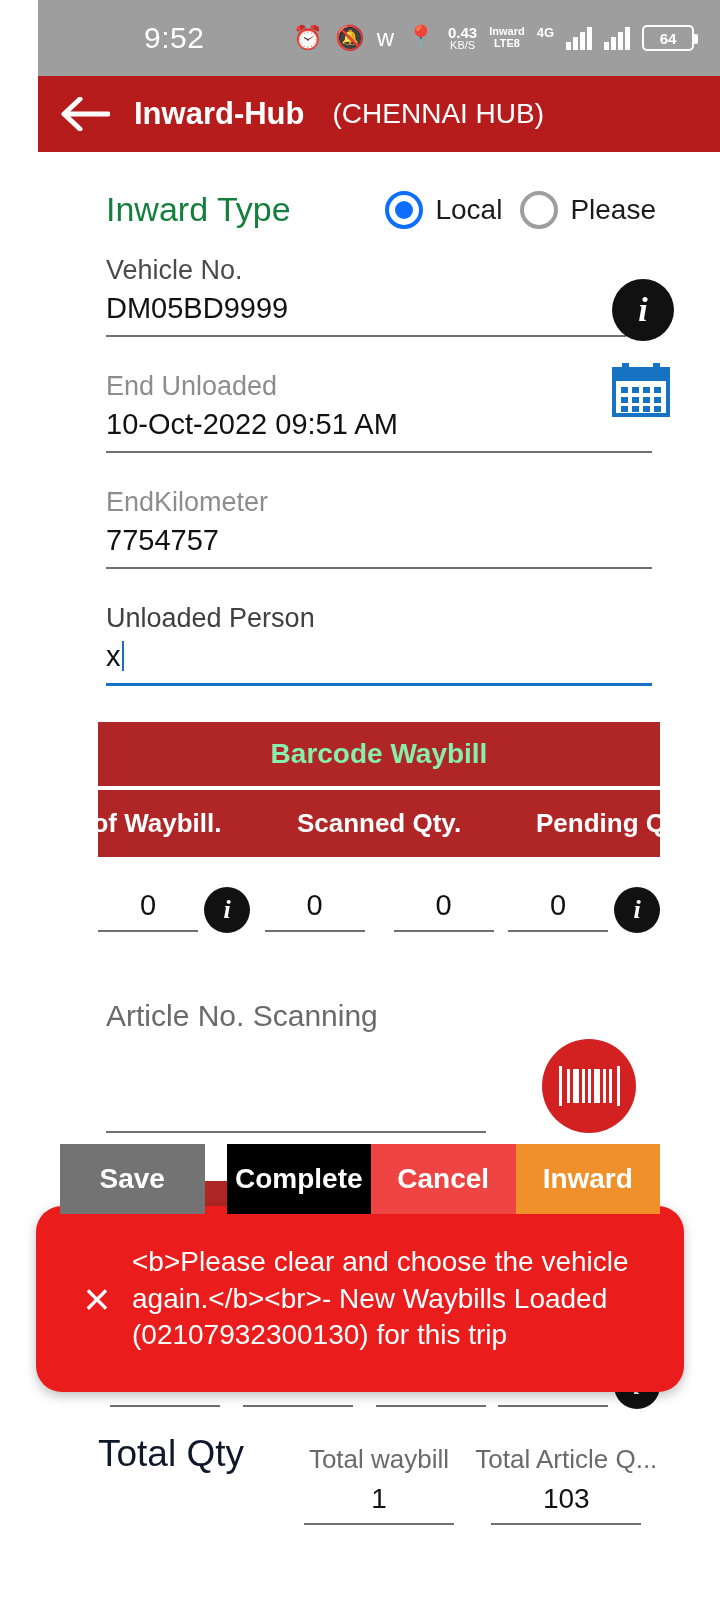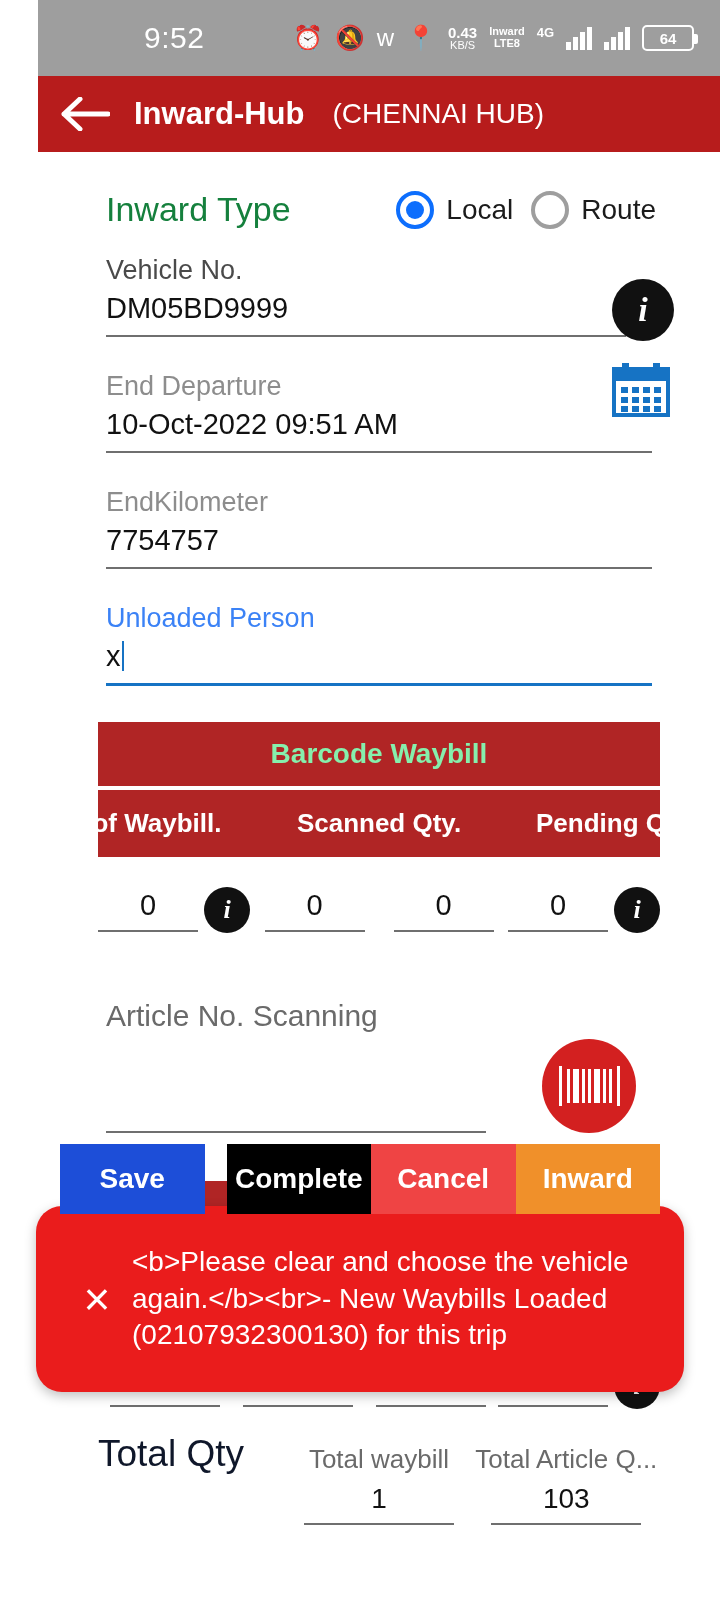--- a/index.html
+++ b/index.html
@@ -107,21 +107,21 @@
   .rad-inner { width: 18px; height: 18px; border-radius: 50%; background: #0d6efd; }
   .radio-label { font-size: 28px; color: #1b1b1b; }
 
   .field {
     padding: 0 68px;
     margin-top: 22px;
     position: relative;
   }
   .field-label { font-size: 27px; color: #8d8d8d; margin-bottom: 6px; }
   .field-label.small-dark { color: #4a4a4a; }
-  .field-label.blue { color: #3b82f6; }
+  .field-label.blue { color: #404040; }
   .field-value {
     font-size: 29px; color: #111; padding-bottom: 10px;
     border-bottom: 2px solid #6f6f6f;
   }
   .field-value.blue-underline { border-bottom: 3px solid #1673c4; }
   .caret {
     display: inline-block; width: 2px; height: 30px; background: #1673c4;
     vertical-align: -5px; margin-left: 1px;
   }
   .field.short .field-value { width: 520px; }
@@ -279,21 +279,21 @@
     position: absolute;
     left: 60px; right: 60px; bottom: 10px;
     display: flex;
     height: 70px;
   }
   .btn {
     flex: 1;
     display: flex; align-items: center; justify-content: center;
     color: #ffffff; font-size: 28px; font-weight: bold;
   }
-  .btn.save { background: #1d4ed8; }
+  .btn.save { background: #737373; }
   .btn.complete { background: #000000; margin-left: 22px; }
   .btn.cancel { background: #ef4444; }
   .btn.inward { background: #f0902a; }
 </style>
 </head>
 <body>
 
 <div class="phone">
 
   <div class="status-bar">
@@ -346,33 +346,33 @@
       <div class="label-grey">Inward Type</div>
       <div class="radios">
         <div class="radio">
           <span class="rad-outer on">
               <span class="rad-inner"></span>
             </span>
           <span class="radio-label">Local</span>
         </div>
         <div class="radio">
           <span class="rad-outer"></span>
-          <span class="radio-label">Route</span>
+          <span class="radio-label">Please</span>
         </div>
       </div>
     </div>
 
     <div class="field short" style="margin-top:26px;">
       <div class="field-label small-dark">Vehicle No.</div>
       <div class="field-value">DM05BD9999</div>
       <div class="info-badge info-vehicle">i</div>
     </div>
 
     <div class="field" style="margin-top:34px;">
-      <div class="field-label">End Departure</div>
+      <div class="field-label">End Unloaded</div>
       <div class="field-value">10-Oct-2022 09:51 AM</div>
       <span class="cal-icon">
         <svg width="58" height="54" viewBox="0 0 58 54" aria-hidden="true">
           <rect x="2" y="6" width="54" height="46" fill="none" stroke="#1673c4" stroke-width="4"></rect>
           <rect x="2" y="6" width="54" height="12" fill="#1673c4"></rect>
           <rect x="10" y="0" width="7" height="10" fill="#1673c4"></rect>
           <rect x="41" y="0" width="7" height="10" fill="#1673c4"></rect>
           <g fill="#1673c4">
             <rect x="9" y="24" width="7" height="6"></rect>
               <rect x="20" y="24" width="7" height="6"></rect>

